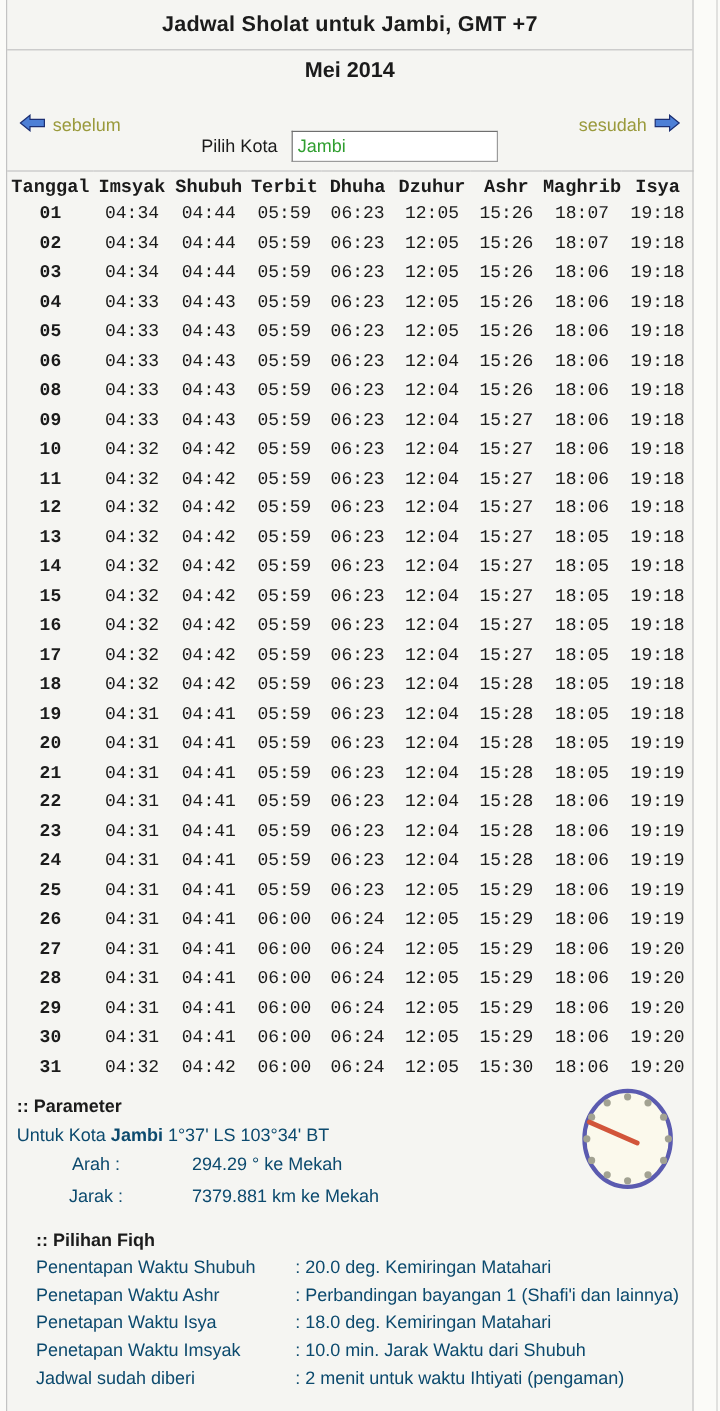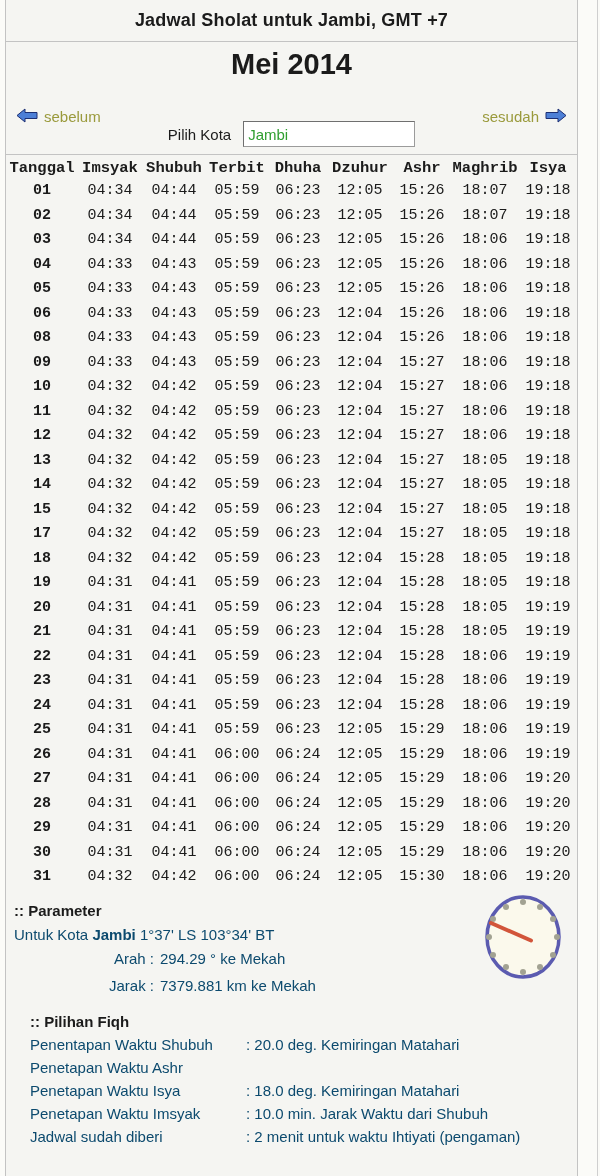--- a/index.html
+++ b/index.html
@@ -23,21 +23,21 @@
     background:#f5f5f2;
     box-sizing:border-box;
   }
   .title-bar {
     height:41px;
     border-bottom:1px solid #c3c3c3;
     display:flex; align-items:center; justify-content:center;
     font-weight:bold; font-size:18px; letter-spacing:0.2px;
   }
   .month-heading {
-    text-align:center; font-weight:bold; font-size:29px;
+    text-align:center; font-weight:bold; font-size:18px;
     padding:6px 0 1px 0;
   }
   .nav-row {
     display:flex; align-items:center; justify-content:space-between;
     padding:4px 10px 7px 10px; font-size:15px;gap:48px;
   }
   .nav-link { display:flex; align-items:center; gap:6px; color:#9a9a3c; cursor:pointer; font-size:15px; }
   .city-group { display:flex; align-items:center; gap:12px;margin-top:35px; }
   .city-label { font-size:15px; color:#1b1b1b; }
   .city-input {
@@ -63,21 +63,21 @@
   td.date-cell { font-weight:bold; }
   .section-heading {
     font-weight:bold; font-size:15px; color:#1b1b1b;
     padding:12px 8px 3px 8px;
   }
   .param-section { position:relative; }
   .green { color:#0c4a6e; }
   .param-city { font-size:15px; padding:4px 8px 2px 8px; }
   .param-city b { font-weight:bold; }
   .param-row { display:flex; font-size:15px; padding:5px 0; }
-  .param-label { width:148px; text-align:right; margin-right:6px; }
+  .param-label { width:148px; text-align:center; margin-right:6px; }
   .compass { position:absolute; right:13px; top:2px; }
   .fiqh-section { padding-top:2px;margin-left:16px; }
   .fiqh-row { display:flex; font-size:15px; padding:3px 8px; }
   .fiqh-label { width:216px; flex-shrink:0; }
   .fiqh-value { flex:1; }
 </style>
 </head>
 <body>
 
 <div class="page">
@@ -275,20 +275,31 @@
             <td class="time-cell">04:42</td>
             <td class="time-cell">05:59</td>
             <td class="time-cell">06:23</td>
             <td class="time-cell">12:04</td>
             <td class="time-cell">15:27</td>
             <td class="time-cell">18:05</td>
             <td class="time-cell">19:18</td>
           </tr>
           <tr>
             <td class="date-cell">15</td>
+            <td class="time-cell">04:32</td>
+            <td class="time-cell">04:42</td>
+            <td class="time-cell">05:59</td>
+            <td class="time-cell">06:23</td>
+            <td class="time-cell">12:04</td>
+            <td class="time-cell">15:27</td>
+            <td class="time-cell">18:05</td>
+            <td class="time-cell">19:18</td>
+          </tr>
+          <tr>
+            <td class="date-cell">16</td>
             <td class="time-cell">04:32</td>
             <td class="time-cell">04:42</td>
             <td class="time-cell">05:59</td>
             <td class="time-cell">06:23</td>
             <td class="time-cell">12:04</td>
             <td class="time-cell">15:27</td>
             <td class="time-cell">18:05</td>
             <td class="time-cell">19:18</td>
           </tr>
           <tr>
@@ -494,20 +505,21 @@
 
     <div class="fiqh-section">
       <div class="section-heading">:: Pilihan Fiqh</div>
       <div>
           <div class="fiqh-row green">
             <span class="fiqh-label">Penentapan Waktu Shubuh</span>
             <span class="fiqh-value">: 20.0 deg. Kemiringan Matahari</span>
           </div>
           <div class="fiqh-row green">
             <span class="fiqh-label">Penetapan Waktu Ashr</span>
+            <span class="fiqh-value">: Perbandingan bayangan 1 (Shafi'i dan lainnya)</span>
           </div>
           <div class="fiqh-row green">
             <span class="fiqh-label">Penetapan Waktu Isya</span>
             <span class="fiqh-value">: 18.0 deg. Kemiringan Matahari</span>
           </div>
           <div class="fiqh-row green">
             <span class="fiqh-label">Penetapan Waktu Imsyak</span>
             <span class="fiqh-value">: 10.0 min. Jarak Waktu dari Shubuh</span>
           </div>
           <div class="fiqh-row green">

